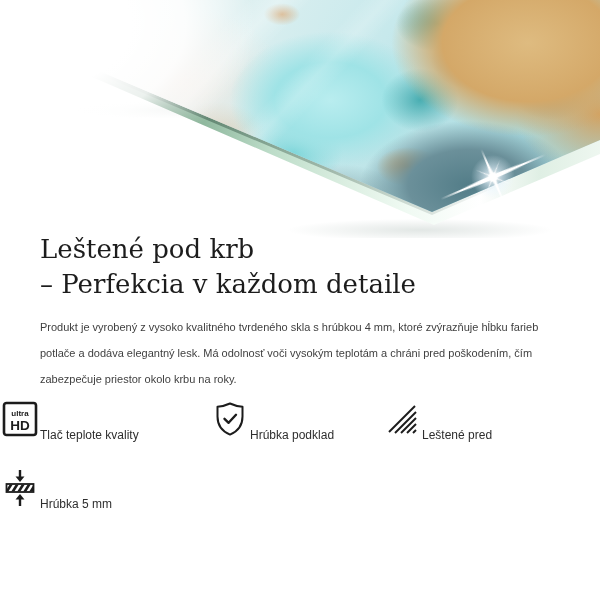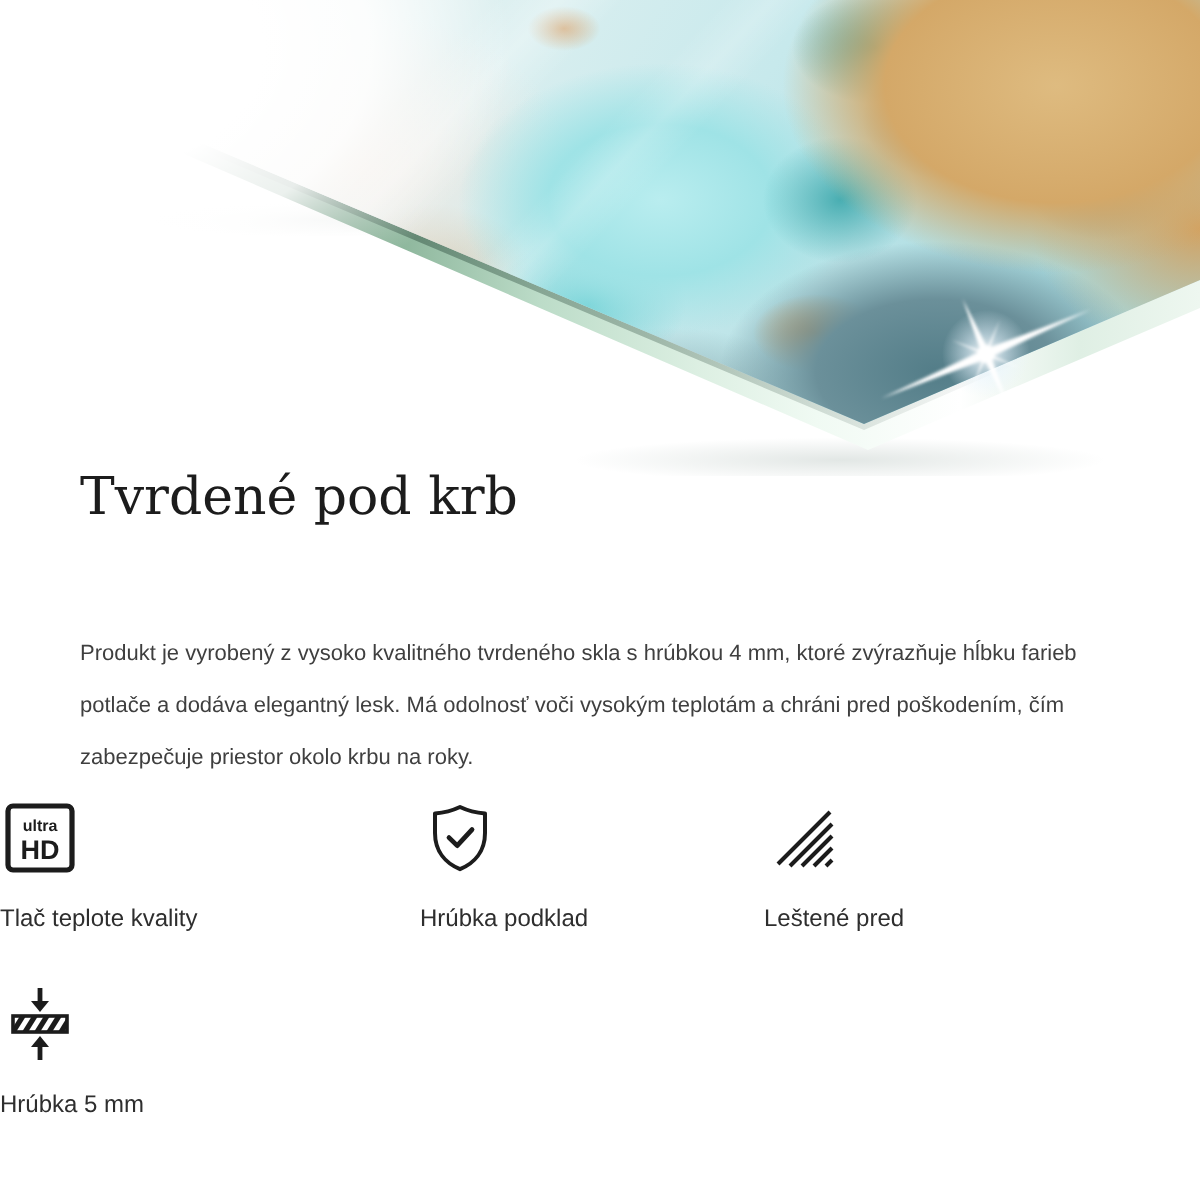--- a/index.html
+++ b/index.html
@@ -71,21 +71,21 @@
   
   .title { position:absolute; left:40px; top:232px; width:520px;
     font-family:"DejaVu Serif","Liberation Serif",serif;
     font-size:26px; line-height:35px; color:#1c1c1c; font-weight:400; }
   .description { position:absolute; left:40px; top:314px; width:536px;
     font-size:11px; line-height:26px; color:#3f3f3f; }
 
   
   .features { position:absolute; left:0; right:0; top:396px;
     display:grid; grid-template-columns:210px 172px 218px; row-gap:23px; }
-  .feature { display:flex; flex-direction:column; align-items:flex-start; }
+  .feature { display:flex; flex-direction:row; align-items:flex-end; }
   .icon-wrap { height:46px; display:flex; align-items:center; justify-content:center; }
   .feature-label { margin-top:10px; font-size:12px; color:#2e2e2e; white-space:nowrap; }
   .icon-wrap svg { stroke:#1c1c1c; fill:none; stroke-width:2; }
   .icon-wrap svg text { font-family:"Liberation Sans",sans-serif; fill:#1c1c1c; stroke:none; font-weight:bold; }
 </style>
 </head>
 <body>
 
 <div class="page">
 
@@ -111,21 +111,22 @@
         <polygon points="3,60 60,57.6 117,60 60,62.4"></polygon>
         <polygon points="60,30 62,60 60,90 58,60"></polygon>
         <polygon points="47,47 60,58.8 73,73 60,61.2" opacity="0.8"></polygon>
         <polygon points="73,47 61.2,60 47,73 58.8,60" opacity="0.8"></polygon>
         <circle cx="60" cy="60" r="4.5"></circle>
       </g>
     </svg>
   </div>
 
   <h1 class="title">
-    <span>Tvrdené pod krb</span><br>
+    <span>Leštené pod krb</span><br>
+    <span>– Perfekcia v každom detaile</span>
   </h1>
 
   <p class="description">Produkt je vyrobený z vysoko kvalitného tvrdeného skla s hrúbkou 4 mm, ktoré zvýrazňuje hĺbku farieb potlače a dodáva elegantný lesk. Má odolnosť voči vysokým teplotám a chráni pred poškodením, čím zabezpečuje priestor okolo krbu na roky.</p>
 
   <div class="features">
 
 
     <div class="feature">
       <span class="icon-wrap">
         <svg width="40" height="40" viewBox="0 0 40 40">

